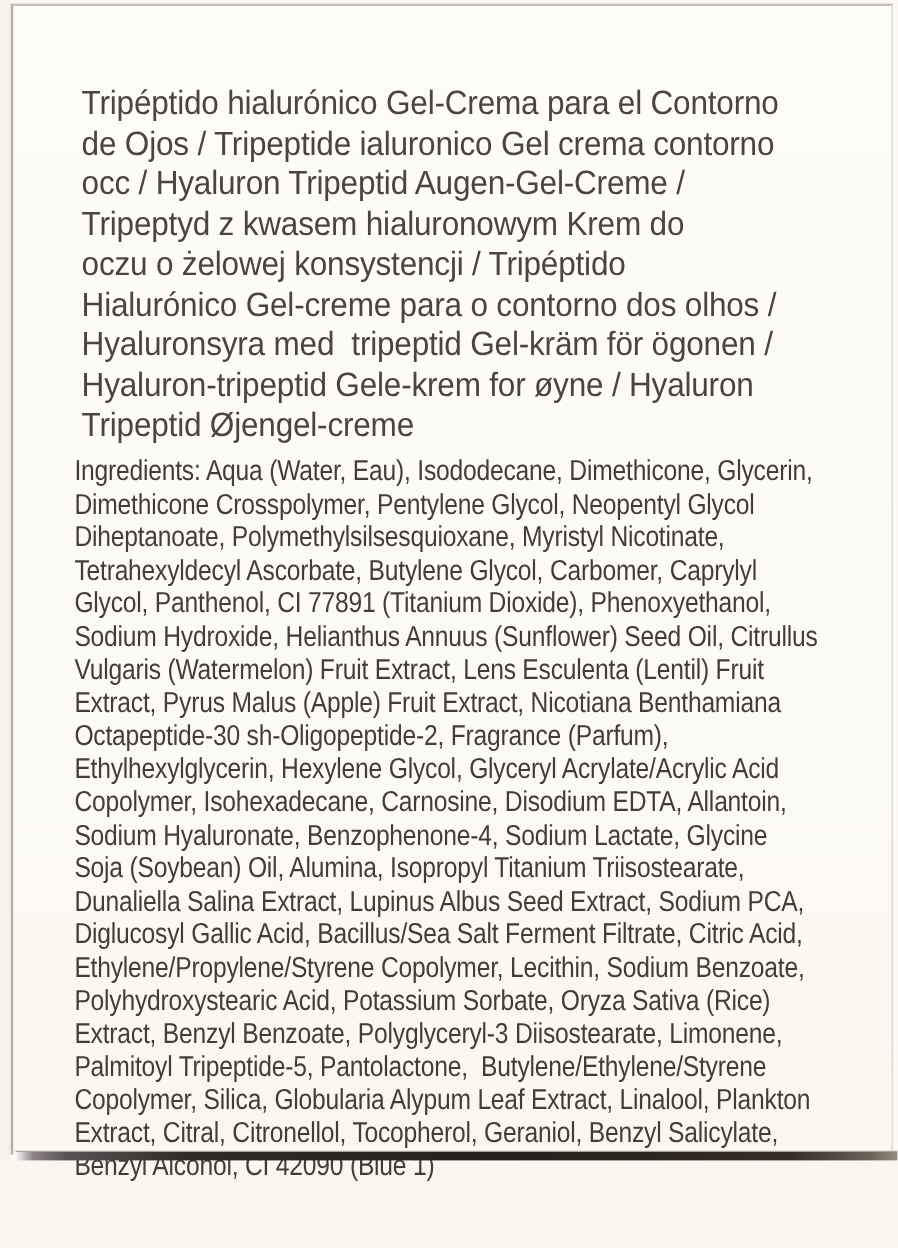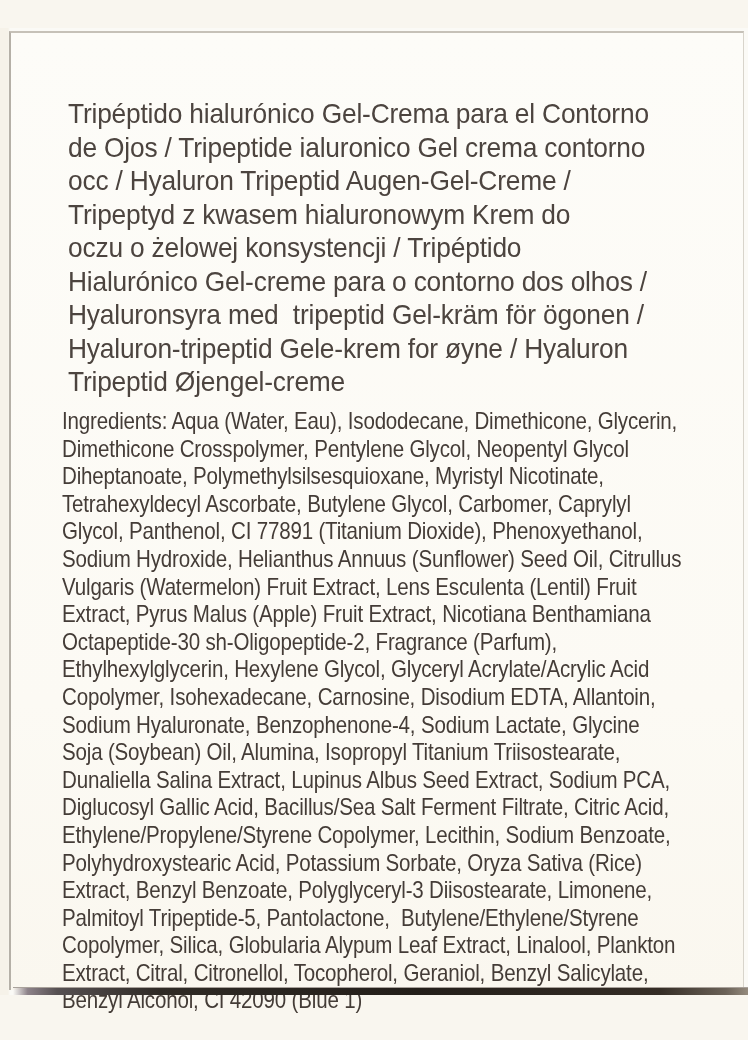--- a/index.html
+++ b/index.html
@@ -9,21 +9,20 @@
     height: 1040px;
     overflow: hidden;
     background: #f9f6ef;
     font-family: "Liberation Sans", sans-serif;
   }
   .stage {
     position: relative;
     width: 748px;
     height: 967px;
     background: linear-gradient(to right, #f6f2e9 0px, #f6f2e9 8px, #fbfaf6 10px, #fbfaf6 748px);
-    margin-top: 28px;
   }
   .card {
     position: absolute;
     left: 9px;
     top: 3px;
     right: 4px;
     bottom: 5px;
     background: linear-gradient(to bottom, #fdfcf8 0%, #fcfaf4 70%, #faf7ef 100%);
     border-top: 2px solid #c6c1b8;
     border-left: 2px solid #b5b0a7;

